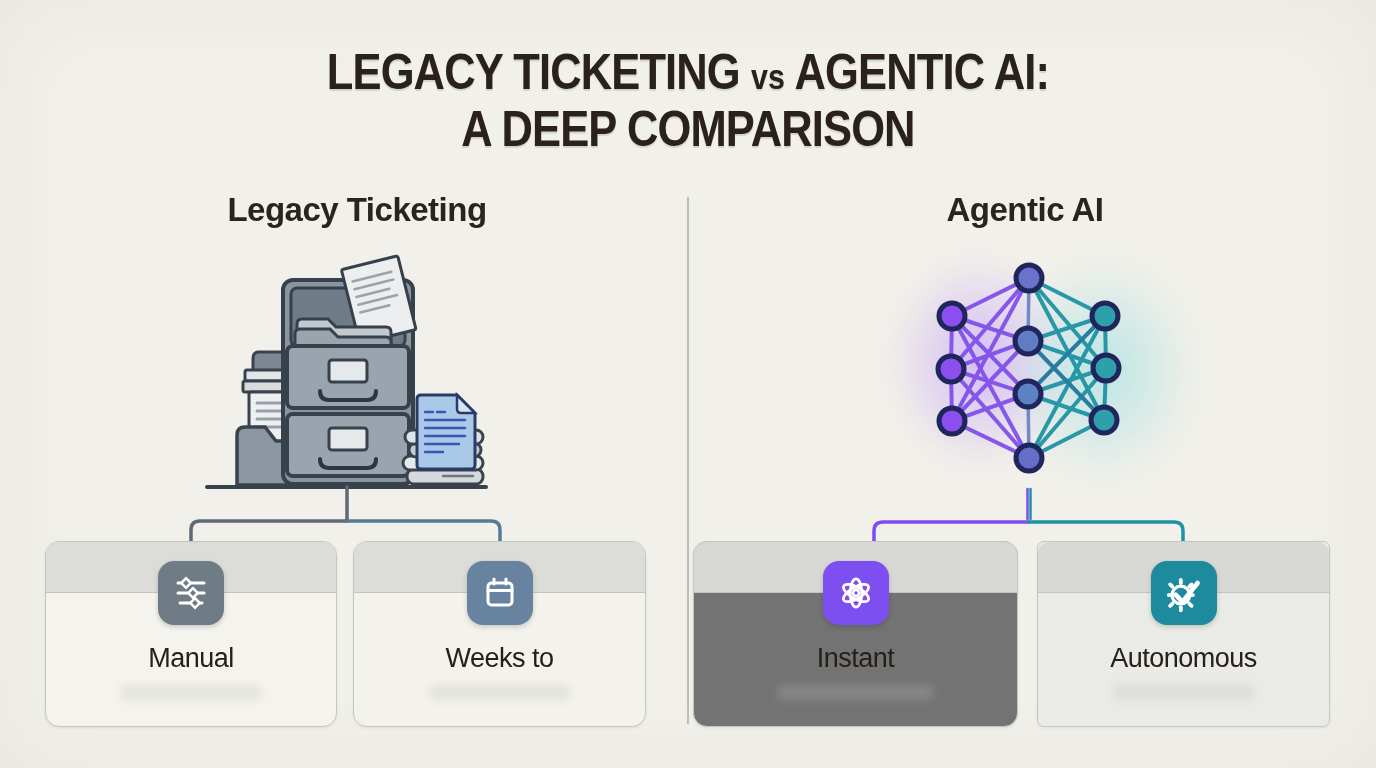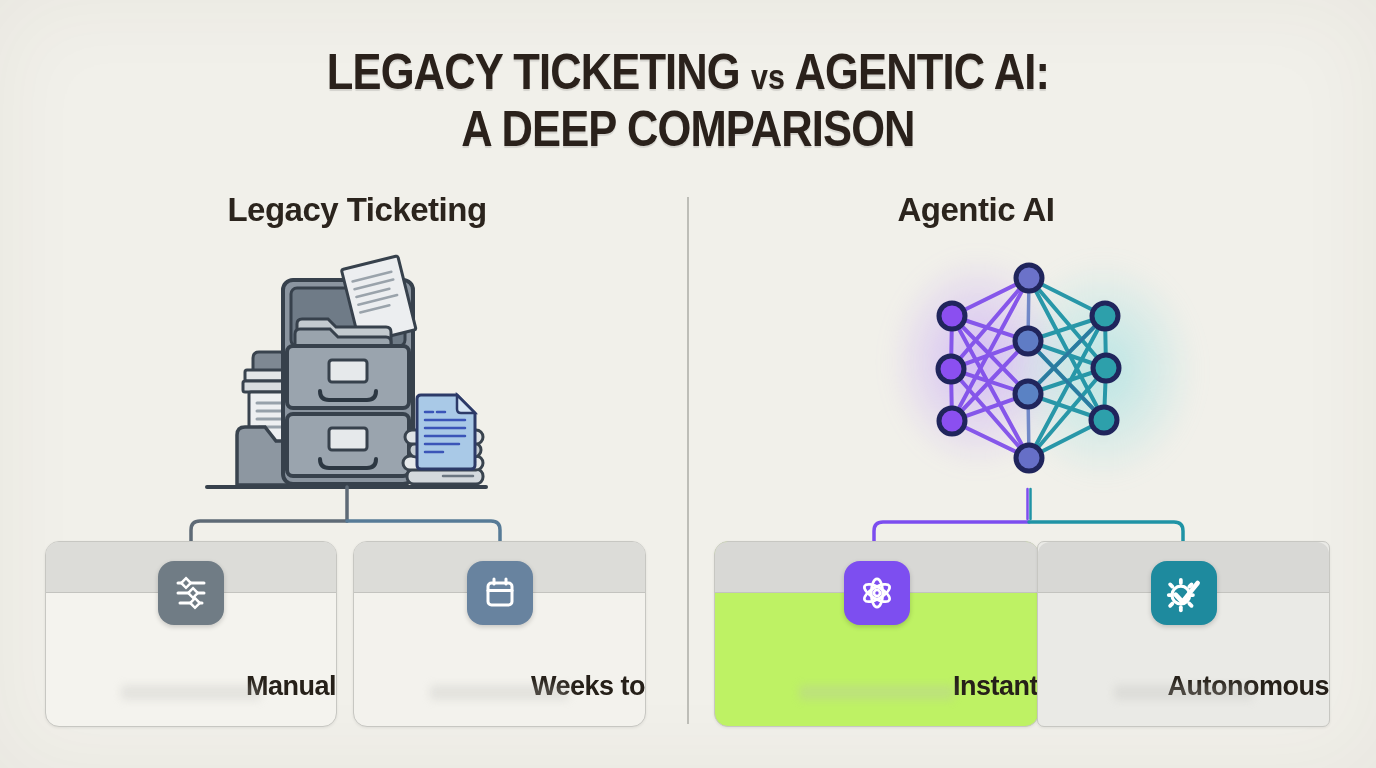--- a/index.html
+++ b/index.html
@@ -19,62 +19,62 @@
   }
   .title-line1{font-size:50px;}
   .title-line1 .vs{font-size:35px;letter-spacing:0;}
   .title-line2{font-size:50px;}
   
   .col-heading{
     position:absolute;top:191px;width:400px;text-align:center;
     font-size:33px;font-weight:bold;color:#2b241d;letter-spacing:-0.5px;
   }
   .col-heading.left{left:157px;}
-  .col-heading.right{left:776px;}
+  .col-heading.right{left:825px;}
   
   .divider{position:absolute;left:687px;top:197px;width:2px;height:527px;background:#bdbdb7;}
   
   .cabinet-svg{position:absolute;left:193px;top:250px;}
   .net-wrap{position:absolute;left:880px;top:238px;width:320px;height:270px;}
   .glow{position:absolute;border-radius:50%;filter:blur(10px);}
   .glow.purple{left:8px;top:16px;width:180px;height:216px;
     background:radial-gradient(closest-side,rgba(178,130,255,0.48),rgba(178,130,255,0));}
   .glow.teal{left:128px;top:20px;width:190px;height:224px;
     background:radial-gradient(closest-side,rgba(120,216,222,0.45),rgba(120,216,222,0));}
   .net-svg{position:absolute;left:0;top:0;}
   .connector-svg{position:absolute;left:0;top:0;pointer-events:none;}
   
   .card{
     position:absolute;top:541px;height:186px;box-sizing:border-box;
     border:1.5px solid #c7c7c2;border-radius:14px;
     box-shadow:0 1px 3px rgba(0,0,0,0.07);
   }
   .card.c1{left:45px;width:292px;background:#f4f3ee;}
   .card.c2{left:353px;width:293px;background:#f3f2ed;}
-  .card.c3{left:714px;width:325px;background:#bef264;}
+  .card.c3{left:693px;width:325px;background:#737373;}
   .card.c4{left:1037px;width:293px;background:#eaeae6;border-radius:7px;}
   .card-band{
     position:absolute;left:0;top:0;right:0;height:50px;
     background:#dcdcd8;border-bottom:1.5px solid #c3c3bf;
     border-radius:12px 12px 0 0;
   }
   .card.c3 .card-band,.card.c4 .card-band{background:#d8d8d5;}
   .card-icon{
     position:absolute;left:50%;top:19px;transform:translateX(-50%);
     width:66px;height:64px;border-radius:16px;
     display:flex;align-items:center;justify-content:center;
     box-shadow:0 2px 5px rgba(0,0,0,0.18);
   }
   .icon-sliders{background:#707c85;}
   .icon-calendar{background:#68839f;}
   .icon-atom{background:#7d4ef0;}
   .icon-gearcheck{background:#1e8a9e;}
   .card-label{
-    position:absolute;left:0;right:0;top:101px;text-align:right;
-    font-size:27px;font-weight:bold;color:#262019;letter-spacing:-0.5px;margin-top:28px;
+    position:absolute;left:0;right:0;top:101px;text-align:center;
+    font-size:27px;font-weight:normal;color:#262019;letter-spacing:-0.5px;
   }
   .ghost{
     position:absolute;left:26%;width:48%;top:143px;height:15px;
     background:rgba(188,188,182,0.28);filter:blur(4px);border-radius:4px;
   }
 </style>
 </head>
 <body>
 
 <div class="canvas">

